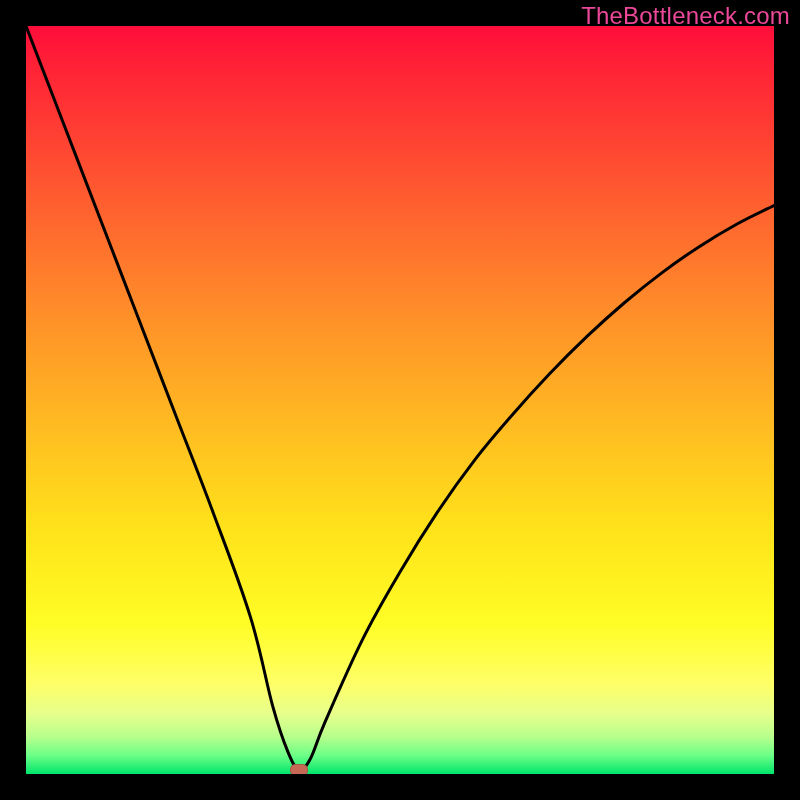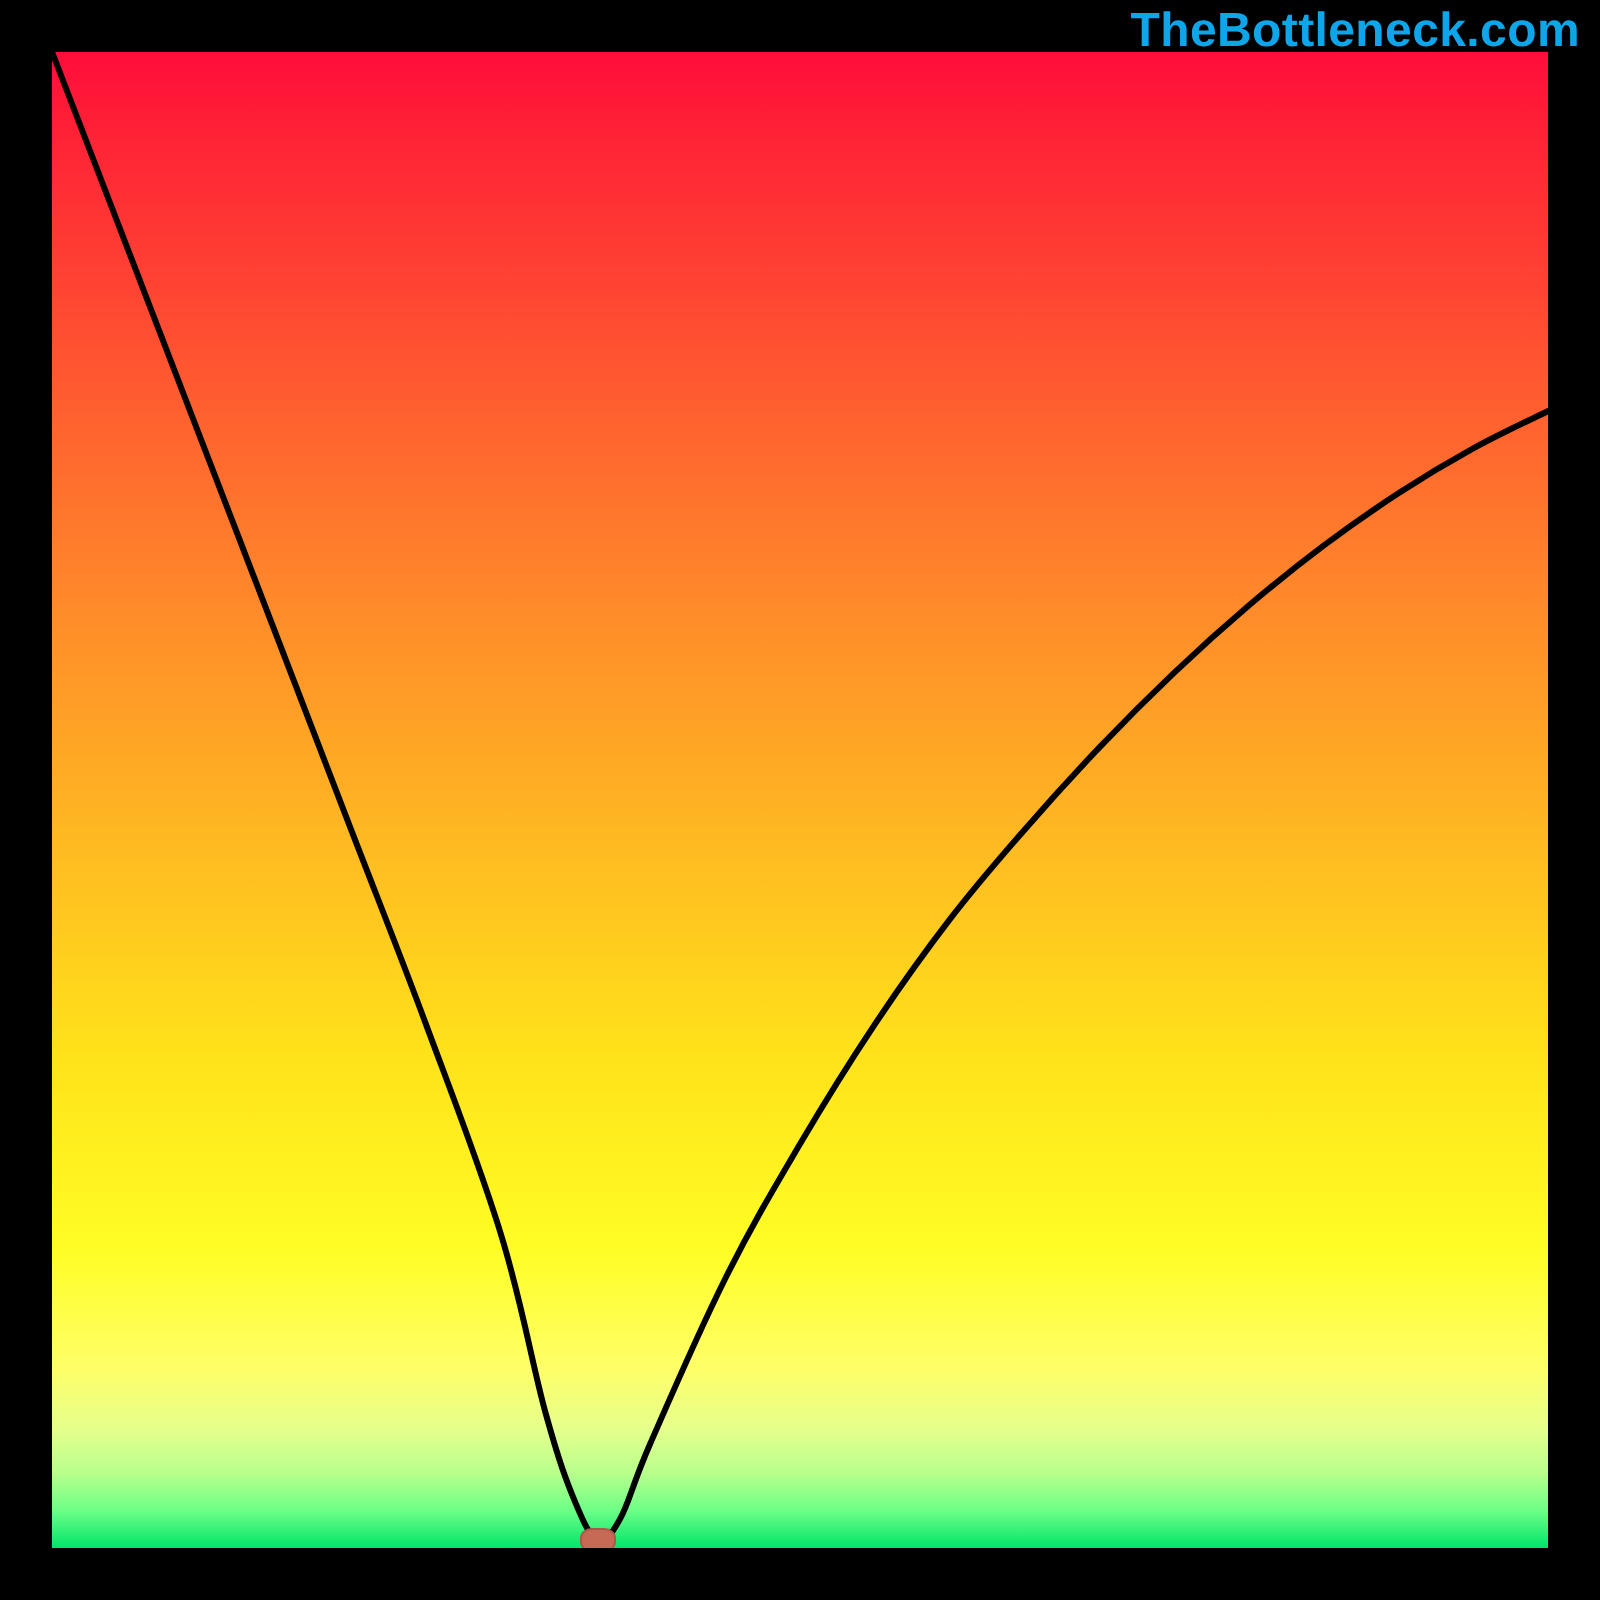--- a/index.html
+++ b/index.html
@@ -14,23 +14,23 @@
   .frame {
     position: relative;
     width: 800px;
     height: 800px;
     background: #000;
   }
   .watermark {
     position: absolute;
     top: 2px;
     right: 10px;
-    color: #0ea5e9;
+    color: #ec4899;
     font-size: 24px;
-    font-weight: 700;
+    font-weight: 400;
     letter-spacing: 0.2px;
     z-index: 5;
   }
   .plot-area {
     position: absolute;
     left: 26px;
     top: 26px;
     width: 748px;
     height: 748px;
     overflow: hidden;

